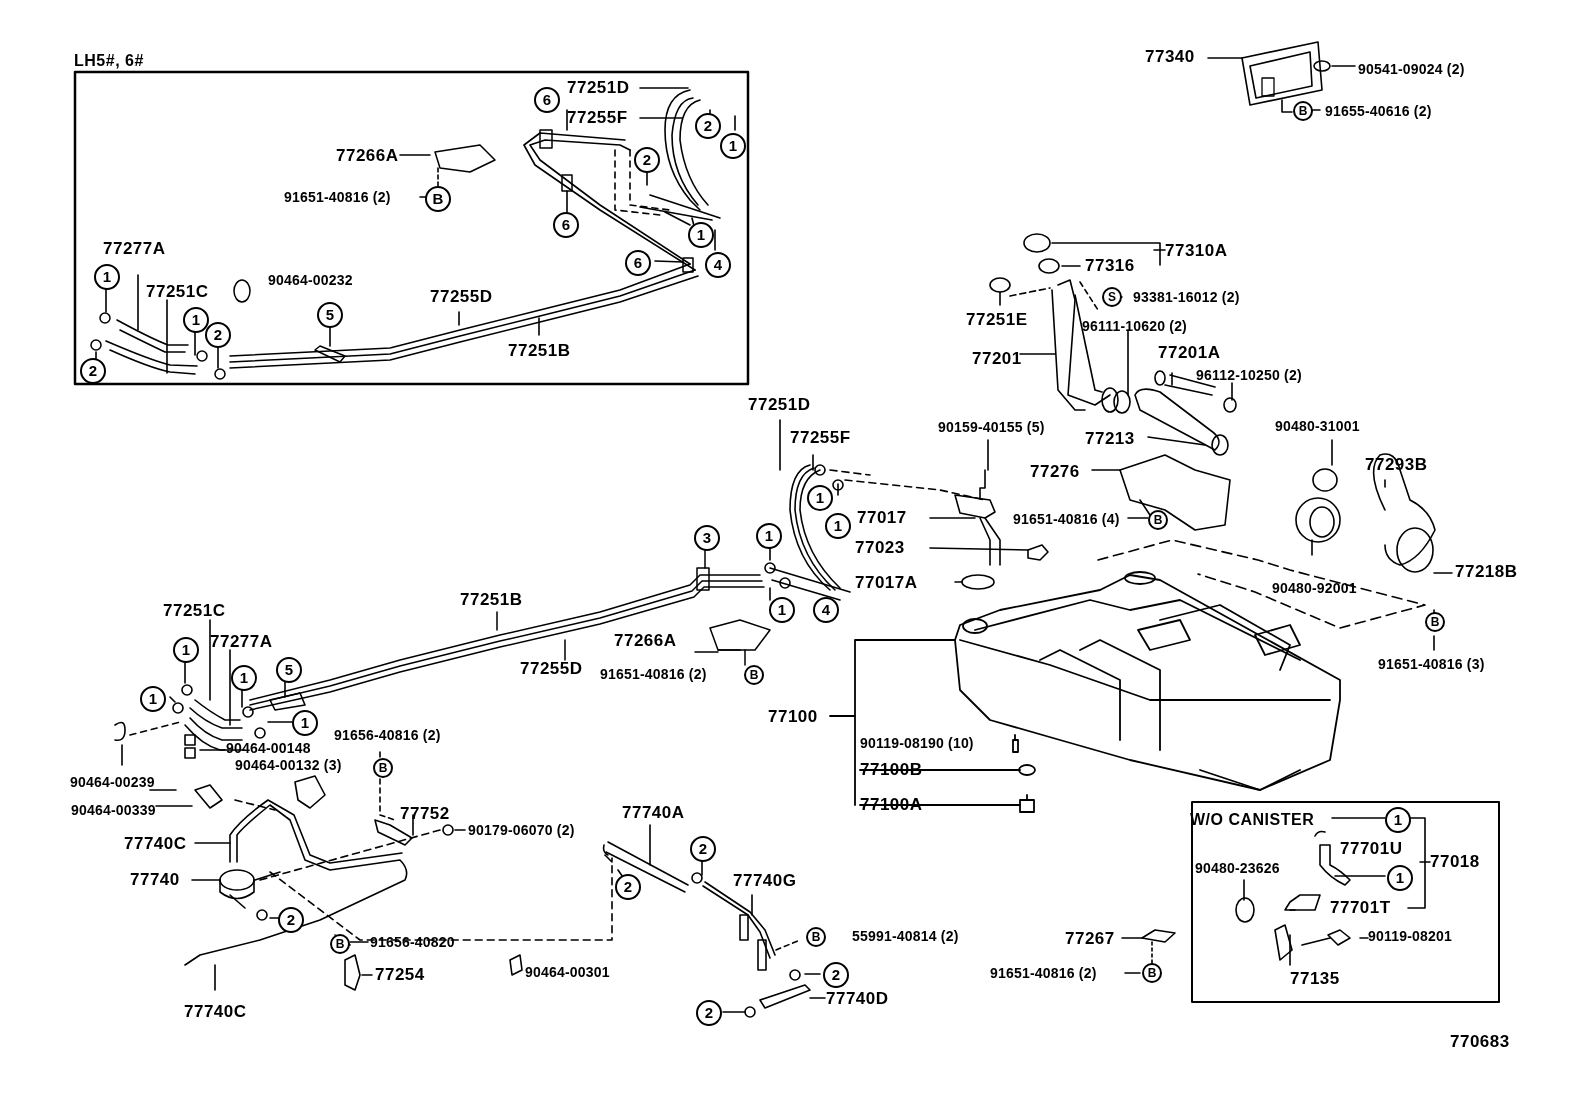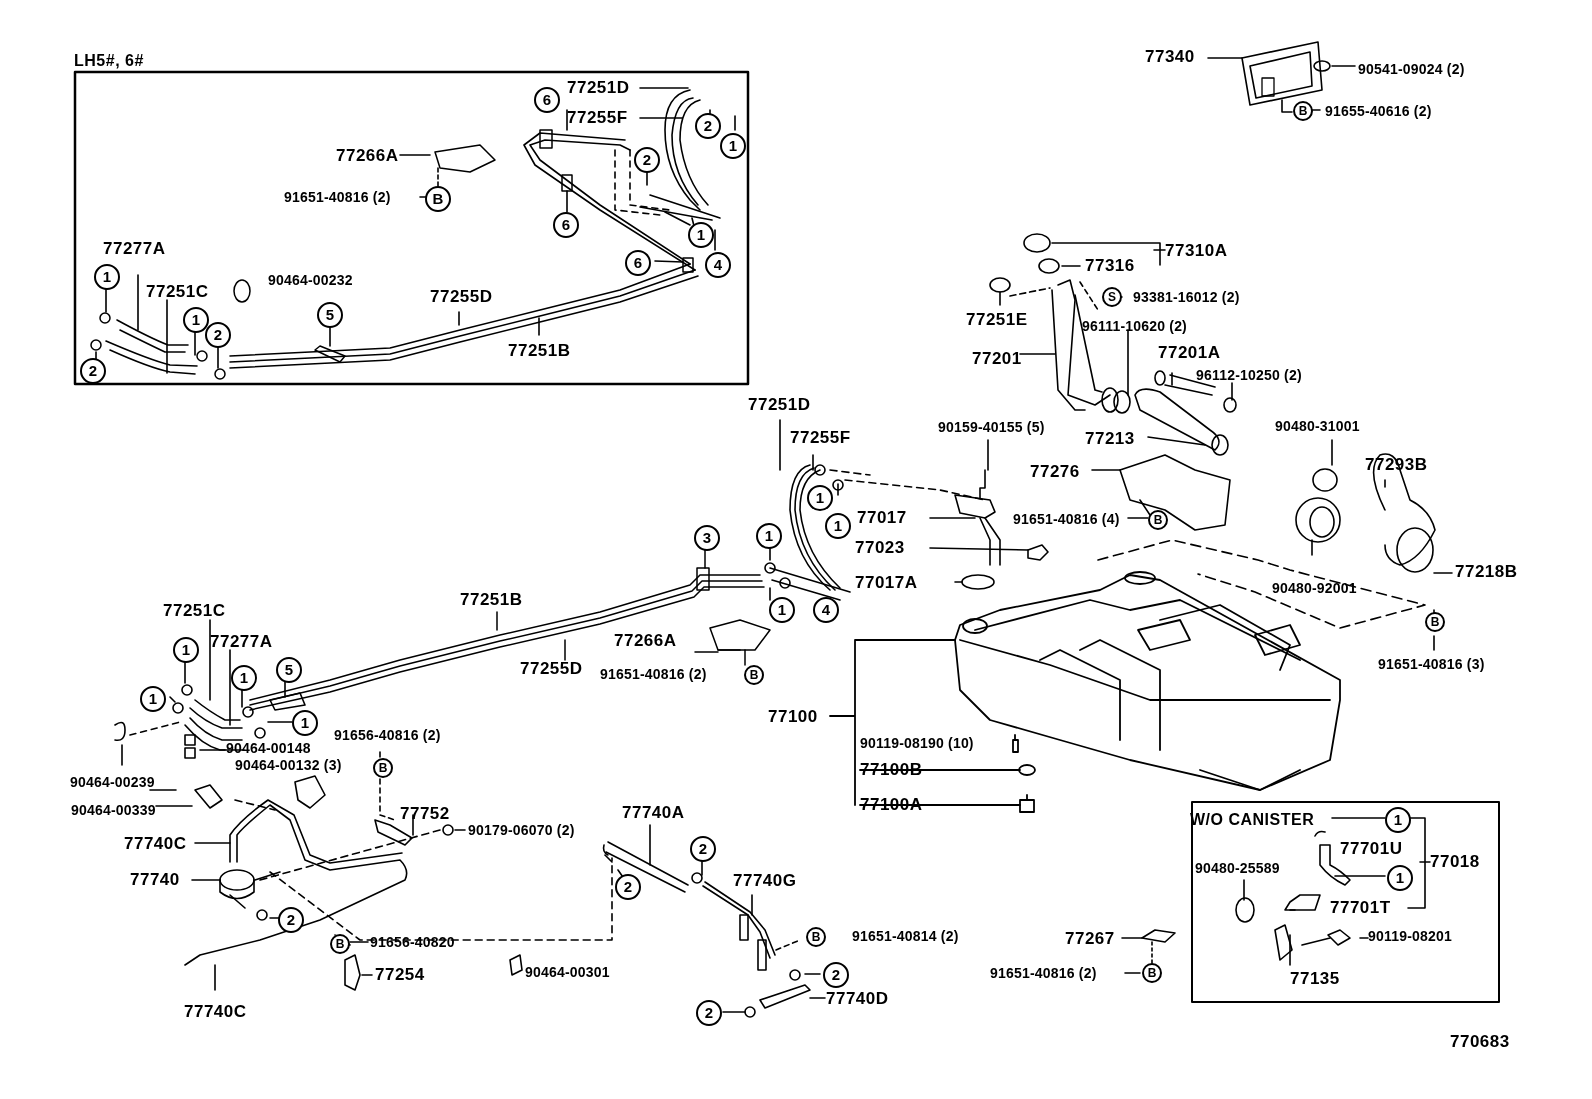--- a/index.html
+++ b/index.html
@@ -344,35 +344,35 @@
 <div class="circ sm" style="left:330px;top:934px;">B</div>
 <div class="lbl sm" style="left:370px;top:934px;">91656-40820</div>
 <div class="lbl" style="left:375px;top:966px;">77254</div>
 <div class="lbl" style="left:184px;top:1003px;">77740C</div>
 
 <div class="lbl" style="left:622px;top:804px;">77740A</div>
 <div class="circ" style="left:690px;top:836px;">2</div>
 <div class="circ" style="left:615px;top:874px;">2</div>
 <div class="lbl" style="left:733px;top:872px;">77740G</div>
 <div class="circ sm" style="left:806px;top:927px;">B</div>
-<div class="lbl sm" style="left:852px;top:928px;">91651-40814 (2)</div>
+<div class="lbl sm" style="left:852px;top:928px;">55991-40814 (2)</div>
 <div class="lbl sm" style="left:525px;top:964px;">90464-00301</div>
 <div class="circ" style="left:823px;top:962px;">2</div>
 <div class="lbl" style="left:826px;top:990px;">77740D</div>
 <div class="circ" style="left:696px;top:1000px;">2</div>
 
 <div class="lbl" style="left:1065px;top:930px;">77267</div>
 <div class="lbl sm" style="left:990px;top:965px;">91651-40816 (2)</div>
 <div class="circ sm" style="left:1142px;top:963px;">B</div>
 
 <div class="lbl hd" style="left:1190px;top:783px;margin-top:28px;">W/O CANISTER</div>
 <div class="circ" style="left:1385px;top:807px;">1</div>
 <div class="lbl" style="left:1340px;top:840px;">77701U</div>
 <div class="lbl" style="left:1430px;top:853px;">77018</div>
-<div class="lbl sm" style="left:1195px;top:860px;">90480-25589</div>
+<div class="lbl sm" style="left:1195px;top:860px;">90480-23626</div>
 <div class="circ" style="left:1387px;top:865px;">1</div>
 <div class="lbl" style="left:1330px;top:899px;">77701T</div>
 <div class="lbl sm" style="left:1368px;top:928px;">90119-08201</div>
 <div class="lbl" style="left:1290px;top:970px;text-align:center;">77135</div>
 
 <div class="lbl" style="left:1450px;top:1033px;">770683</div>
 
 </div>
 
 </body></html>

